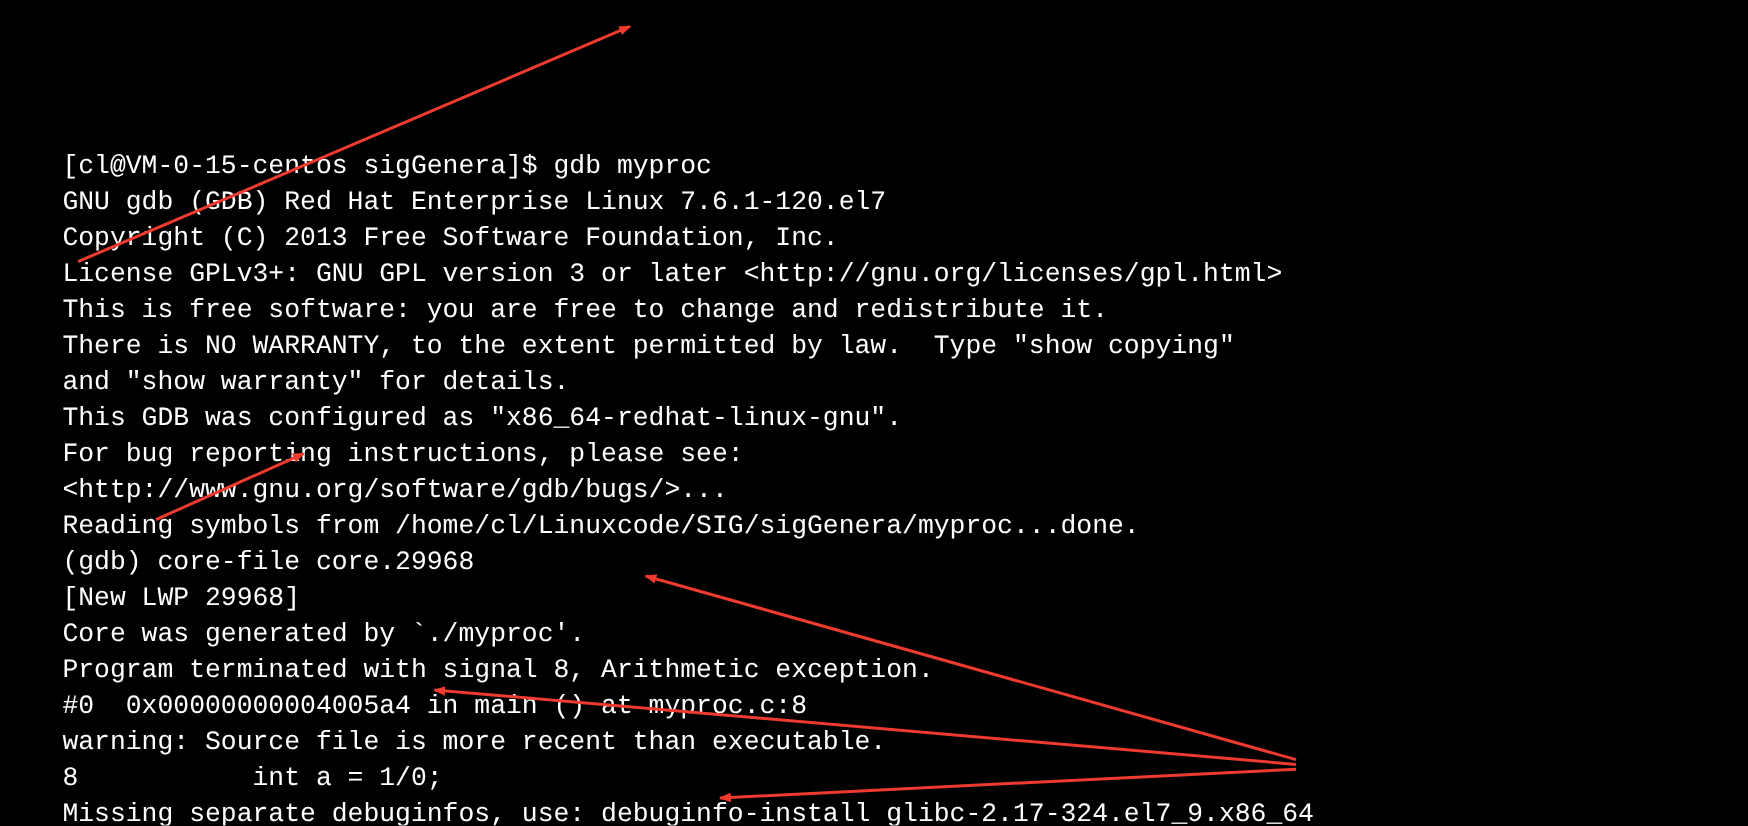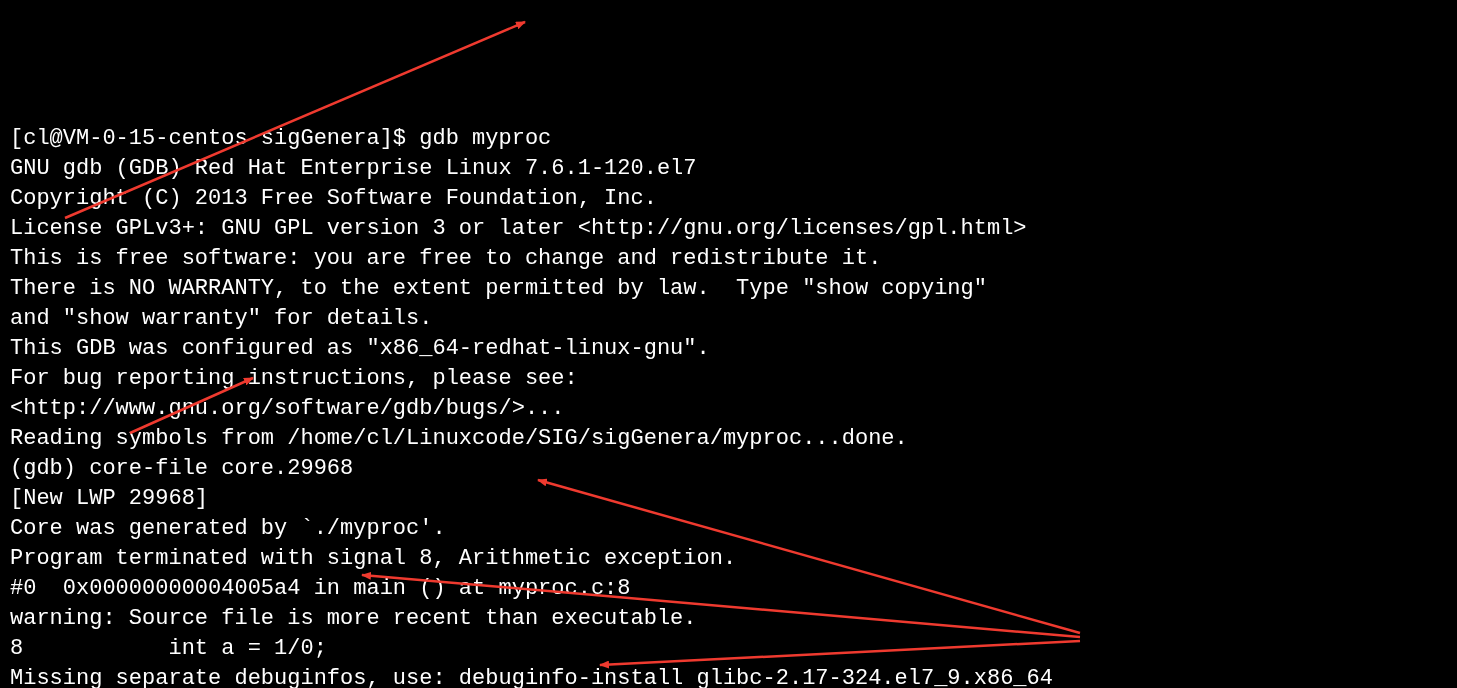--- a/index.html
+++ b/index.html
@@ -10,21 +10,21 @@
     font-family: "Consolas", "Courier New", monospace;
     font-size: 22px;
     line-height: 30px;
     white-space: pre;
     width: 1457px;
     height: 688px;
     box-sizing: border-box;
     overflow: hidden;
     position: relative;
   }
-  .line { display: block; }
+  .line { display: block; margin-left: 42px; }
   svg.arrows {
     position: absolute;
     left: 0;
     top: 0;
     pointer-events: none;
   }
 </style>
 </head>
 <body>
 

